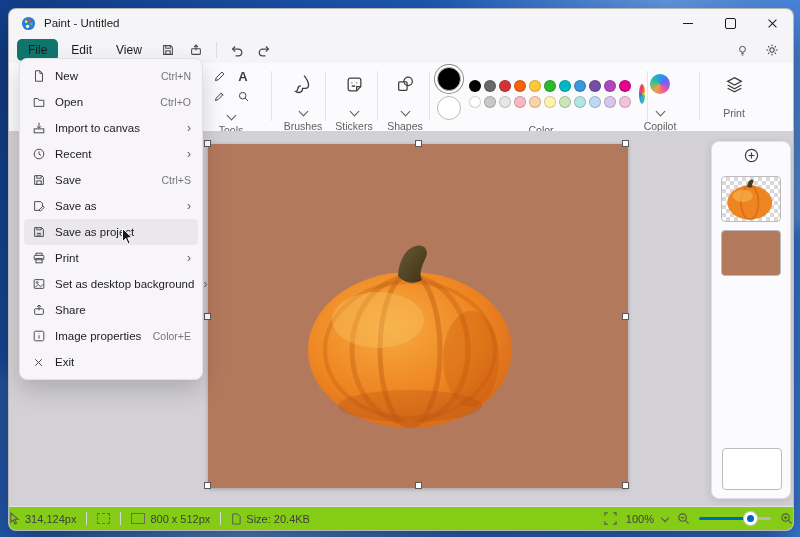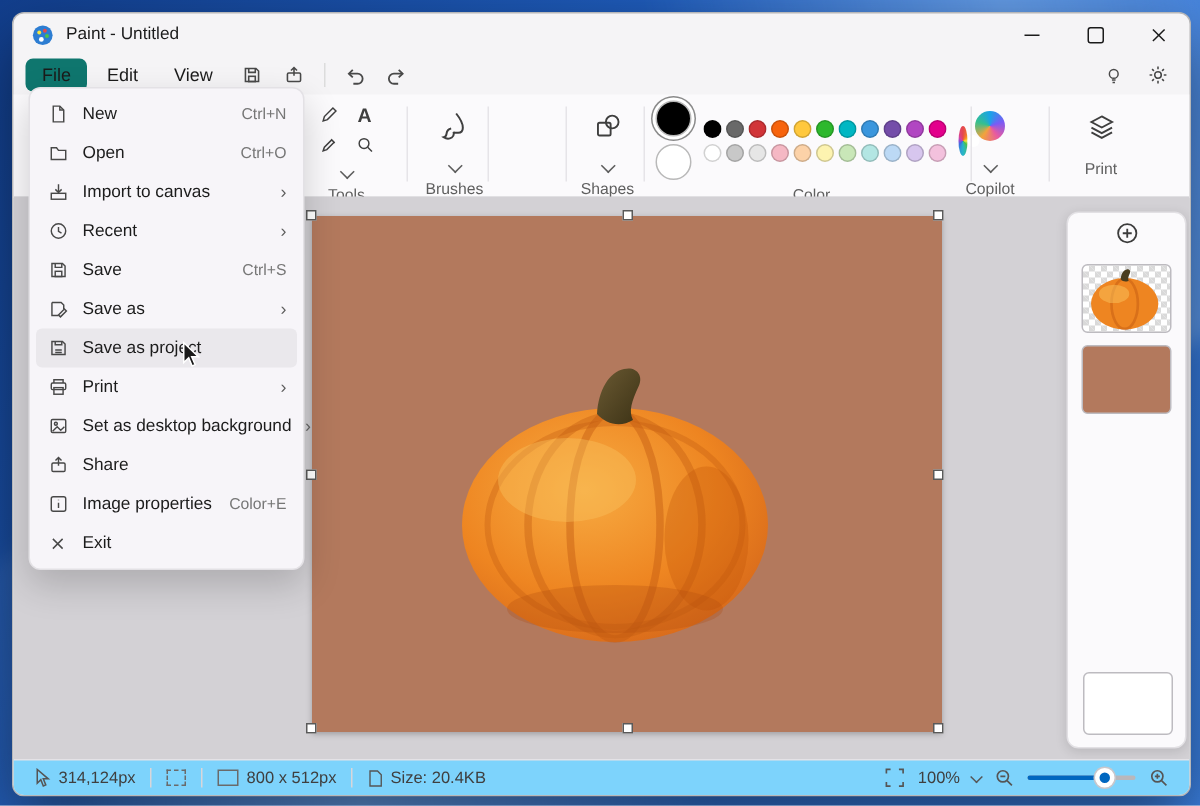--- a/index.html
+++ b/index.html
@@ -71,22 +71,22 @@
   .add-layer{height:26px;display:flex;align-items:center;justify-content:center;font-size:17px;color:#3c3c3c;}
   .layer-thumb{width:58px;height:44px;margin:8px auto 0;border:1px solid #bdbbc0;border-radius:4px;overflow:hidden;position:relative;}
   .checker{background-color:#fff;
      background-image:linear-gradient(45deg,#d9d9d9 25%,transparent 25%,transparent 75%,#d9d9d9 75%),
                       linear-gradient(45deg,#d9d9d9 25%,transparent 25%,transparent 75%,#d9d9d9 75%);
      background-size:8px 8px;background-position:0 0,4px 4px;}
   .thumb-bg-white{position:absolute;left:10px;bottom:8px;width:58px;height:40px;background:#fff;
                   border:1px solid #bdbbc0;border-radius:4px;}
 
   
-  .statusbar{position:absolute;left:0;bottom:0;right:0;height:24px;background:#7dd3fc;border-top:1px solid #e4e2e6;
-             display:flex;align-items:center;padding:0 14px;font-size:11px;color:#3f3f3f;box-sizing:border-box;}
+  .statusbar{position:absolute;left:0;bottom:0;right:0;height:24px;background:#84cc16;border-top:1px solid #e4e2e6;
+             display:flex;align-items:center;padding:0 0;font-size:11px;color:#3f3f3f;box-sizing:border-box;}
   .sb-item{display:flex;align-items:center;gap:5px;}
   .sb-sep{width:1px;height:13px;background:#d8d6da;margin:0 10px;}
   .sb-right{margin-left:auto;display:flex;align-items:center;gap:9px;}
   .sel-size-icon{width:11px;height:9px;border:1px dashed #6a6a6a;}
   .canvas-icon{width:12px;height:9px;border:1px solid #6a6a6a;}
   .zoom-chev{width:5px;height:5px;border-right:1.2px solid #555;border-bottom:1.2px solid #555;transform:rotate(45deg);margin-left:3px;margin-top:-2px;}
   .zslider{width:72px;height:3px;background:#b9b7bb;border-radius:2px;position:relative;}
   .zfill{position:absolute;left:0;top:0;height:3px;width:66%;background:#0067c0;border-radius:2px;}
   .zhandle{position:absolute;left:62%;top:-5px;width:13px;height:13px;border-radius:50%;background:#0067c0;border:3px solid #fff;
            box-shadow:0 0 0 1px #c9c7cb;box-sizing:border-box;}
@@ -216,20 +216,31 @@
         <svg width="18" height="20" viewBox="0 0 16 18" fill="none" stroke="currentColor" stroke-width="1.2">
             <path d="M9 1.5c2 2.5 4 6 4 8.5 0 2-1.2 3-2.8 3H7.5"></path>
             <path d="M6 10.5c-1.8.3-2.6 1.4-2.8 3.2-.1 1.2-.7 1.8-1.7 2 1.4 1 3.5 1.1 4.9.2 1-.7 1.4-2 1-3.4"></path>
           </svg>
       </div>
       <span class="chev-down"></span>
       <div class="group-label">Brushes</div>
     </div>
     <div class="tb-sep" style="left:316px;"></div>
 
+    <div class="group" style="left:320px;width:50px;">
+      <div class="big-icon">
+        <svg width="19" height="19" viewBox="0 0 18 18" fill="none" stroke="currentColor" stroke-width="1.2">
+            <path d="M3 5a2 2 0 0 1 2-2h8a2 2 0 0 1 2 2v6l-4 4H5a2 2 0 0 1-2-2z"></path>
+            <path d="M11 15v-4h4"></path>
+            <path d="M6.5 7.2v.6M11 7.2v.6M6.5 10c.8.8 2.2.8 3 0"></path>
+          </svg>
+      </div>
+      <span class="chev-down"></span>
+      <div class="group-label">Stickers</div>
+    </div>
     <div class="tb-sep" style="left:368px;"></div>
 
     <div class="group" style="left:372px;width:48px;">
       <div class="big-icon">
         <svg width="19" height="19" viewBox="0 0 18 18" fill="none" stroke="currentColor" stroke-width="1.2">
             <rect x="2.5" y="6.5" width="8" height="8" rx="1"></rect>
             <circle cx="11.5" cy="6" r="4"></circle>
           </svg>
       </div>
       <span class="chev-down"></span>

